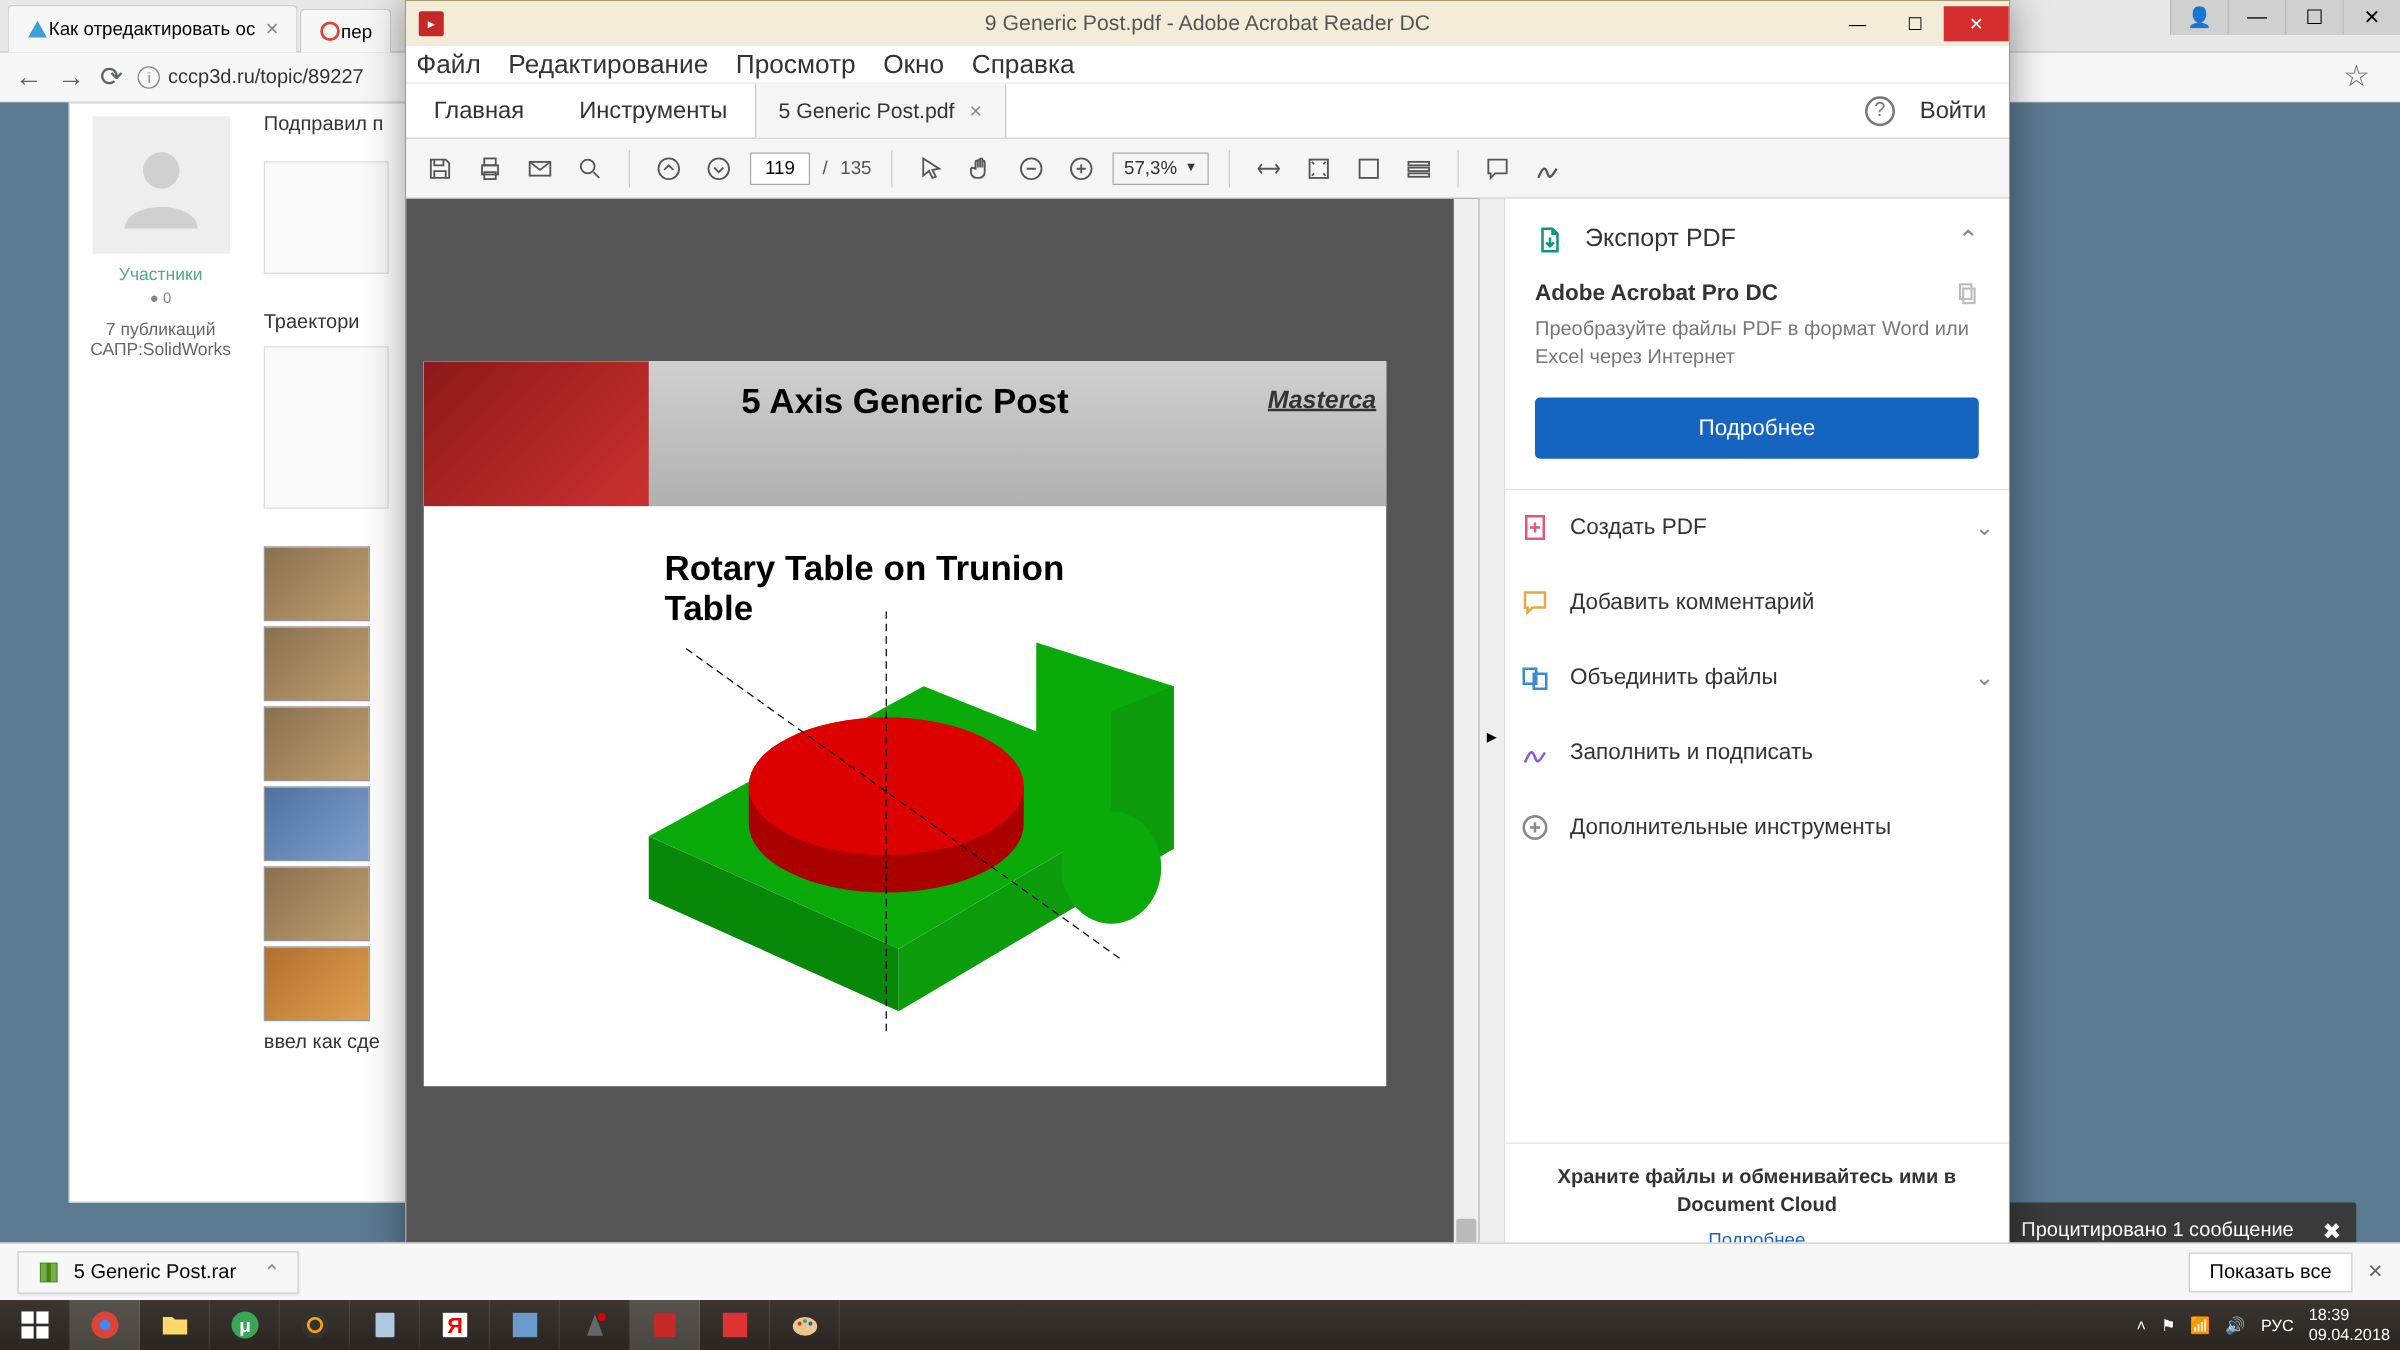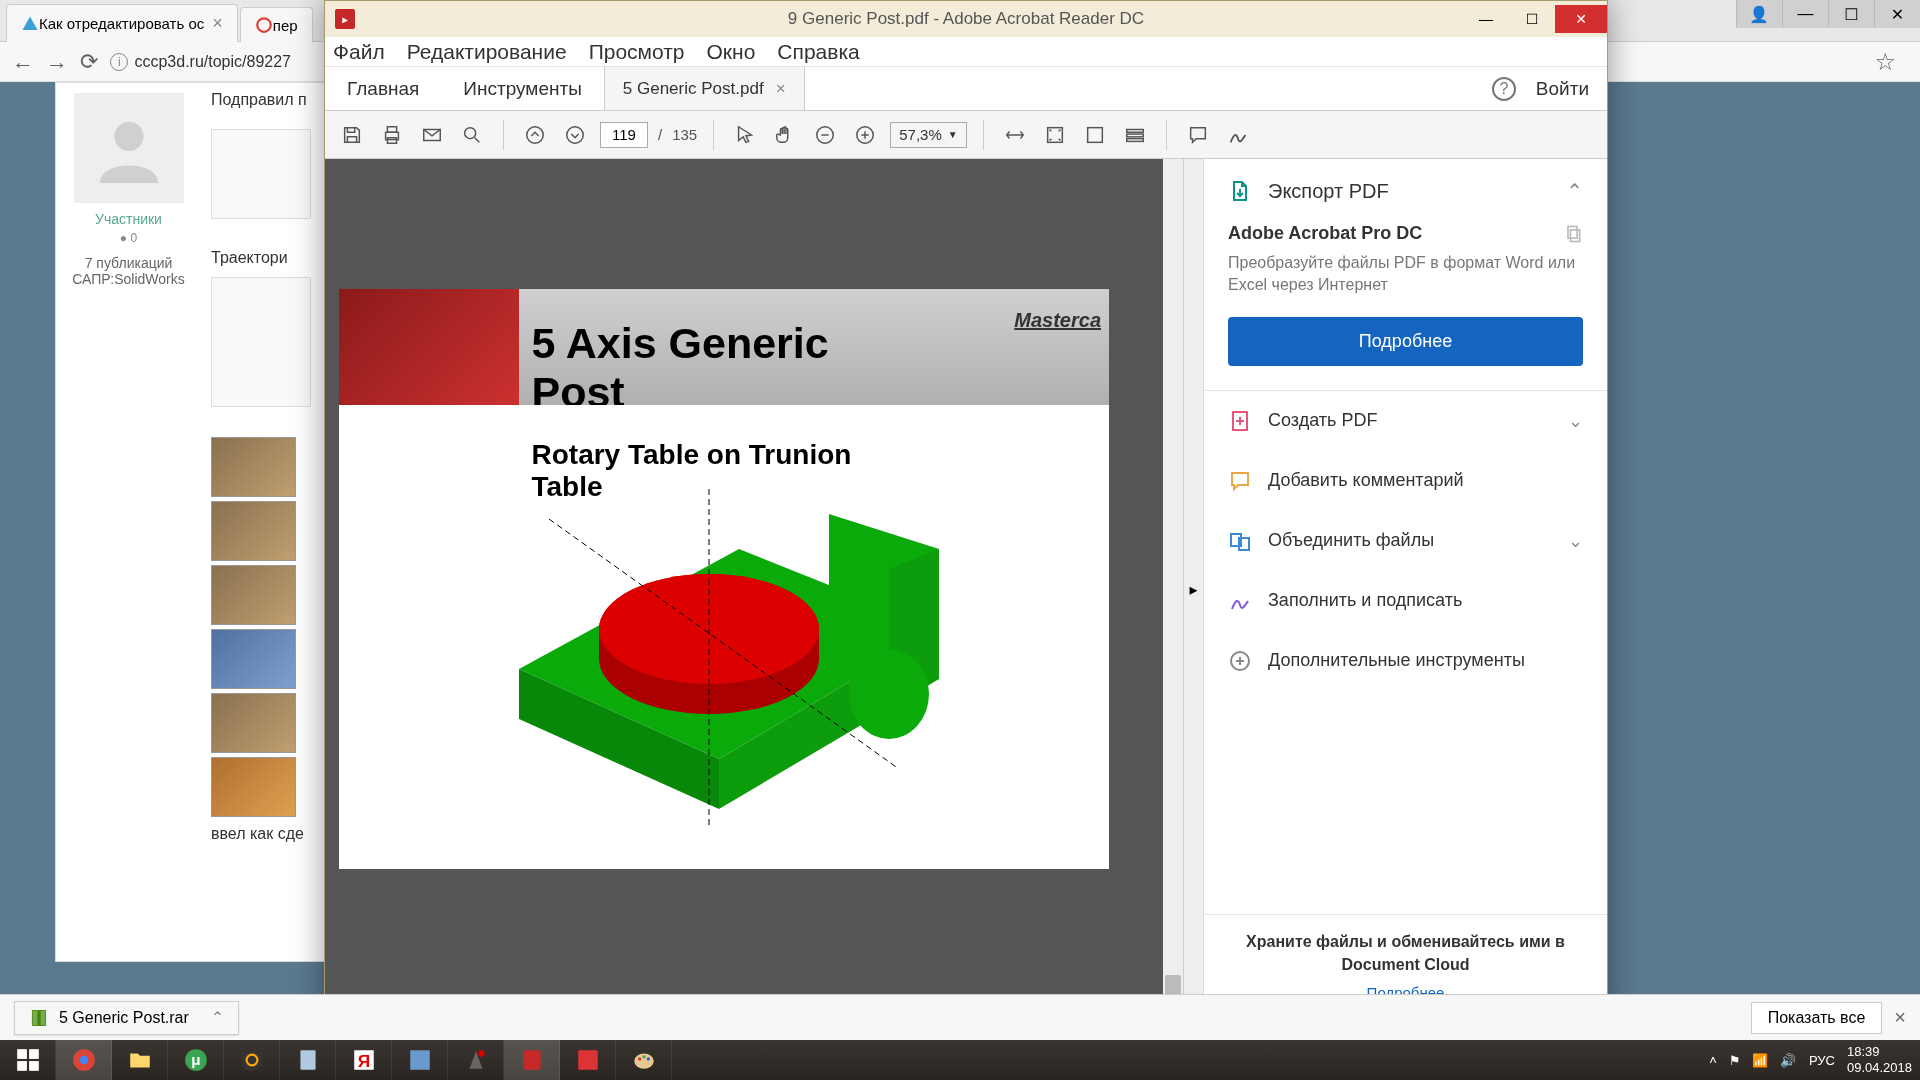--- a/index.html
+++ b/index.html
@@ -63,37 +63,37 @@
 .page-input { width: 48px; height: 26px; border: 1px solid #aaa; text-align: center; font-size: 15px; }
 .page-total { font-size: 15px; color: #555; }
 .zoom-box { border: 1px solid #aaa; height: 26px; padding: 0 8px; display: flex; align-items: center; gap: 6px; font-size: 15px; color: #333; }
 
 .ac-content { position: absolute; top: 158px; left: 0; right: 424px; bottom: 0; background: #555; overflow: hidden; }
 .ac-scroll { position: absolute; right: 0; top: 0; width: 20px; bottom: 0; background: #eee; }
 .ac-scroll-thumb { position: absolute; left: 2px; right: 2px; bottom: 20px; height: 22px; background: #bbb; border-radius: 2px; }
 .ac-page { position: absolute; left: 14px; top: 130px; width: 770px; height: 580px; background: #fff; }
 .ac-page-header { position: relative; height: 116px; background: linear-gradient(180deg,#d0d0d0 0%, #b0b0b0 100%); overflow: hidden; }
 .ac-page-header .red-part { position: absolute; left: 0; top: 0; width: 180px; height: 116px; background: linear-gradient(135deg,#8b1a1a,#cc3030); }
-.ac-page-title { position: absolute; left: 50%; top: 30px; transform: translateX(-50%); font-size: 43px; font-weight: bold; color: #000; }
+.ac-page-title { position: absolute; left: 50%; top: 16px; transform: translateX(-50%); font-size: 28px; font-weight: bold; color: #000; }
 .mc-logo { position: absolute; right: 8px; top: 20px; font-size: 20px; font-style: italic; font-weight: bold; color: #333; text-decoration: underline; }
 .page-sub { position: absolute; top: 150px; left: 50%; transform: translateX(-50%); font-size: 28px; font-weight: bold; color: #000; }
 .iso-3d { position: absolute; top: 200px; left: 120px; width: 520px; height: 340px; }
 
 .ac-expand-handle { position: absolute; top: 158px; right: 404px; width: 20px; height: 860px; display: flex; align-items: center; justify-content: center; background: #eee; border-left: 1px solid #ccc; }
 
 .ac-rightpane { position: absolute; top: 158px; right: 0; width: 404px; bottom: 0; background: #fff; border-left: 1px solid #ddd; display: flex; flex-direction: column; }
 .rp-section { border-bottom: 1px solid #e5e5e5; }
 .rp-header { display: flex; align-items: center; gap: 16px; padding: 20px 24px; font-size: 20px; color: #333; }
 .rp-header .chev { margin-left: auto; color: #888; }
 .rp-header svg { width: 24px; height: 24px; flex: none; }
 .rp-export-body { padding: 0 24px 24px; }
 .rp-pro-title { font-size: 18px; font-weight: bold; color: #333; margin-bottom: 8px; display: flex; justify-content: space-between; align-items: center; }
 .rp-desc { font-size: 16px; color: #777; line-height: 1.4; margin-bottom: 20px; }
 .rp-cta { background: #1565c0; color: #fff; border: none; width: 100%; padding: 14px; font-size: 18px; border-radius: 4px; }
-.rp-tool { display: flex; align-items: center; gap: 16px; padding: 18px 24px; font-size: 18px; color: #333; }
+.rp-tool { display: flex; align-items: center; gap: 16px; padding: 18px 12px; font-size: 18px; color: #333; }
 .rp-tool .chev { margin-left: auto; color: #888; }
 .rp-tool svg { width: 24px; height: 24px; flex: none; }
 .rp-footer { margin-top: auto; border-top: 1px solid #e5e5e5; padding: 16px; text-align: center; }
 .rp-footer-text { font-size: 16px; font-weight: bold; color: #333; line-height: 1.4; }
 .rp-footer-link { color: #1565c0; font-size: 15px; margin-top: 8px; display: block; }
 
 
 .dl-bar { position: absolute; left: 0; right: 0; bottom: 40px; height: 46px; background: #f7f7f7; border-top: 1px solid #ccc; display: flex; align-items: center; padding: 0 14px; justify-content: space-between; }
 .dl-item { display: flex; align-items: center; gap: 10px; border: 1px solid #ccc; padding: 6px 14px; box-shadow: 0 1px 2px rgba(0,0,0,0.1); font-size: 16px; }
 .dl-show-all { border: 1px solid #ccc; padding: 6px 16px; font-size: 16px; background: #fff; }
@@ -169,20 +169,24 @@
         <div class="thumb"></div>
         <div class="thumb" style="background:linear-gradient(135deg,#5070a0,#80a0d0)"></div>
         <div class="thumb"></div>
         <div class="thumb" style="background:linear-gradient(135deg,#b07030,#e0a050)"></div>
       </div>
       <div style="margin-top:8px;font-size:16px">ввел как сде</div>
     </div>
   </div>
   <div class="forum-card-below"></div>
 
+  <div class="toast">
+    <span>Процитировано 1 сообщение</span>
+    <span class="toast-close">✖</span>
+  </div>
 </div>
 
 <div class="acrobat">
   <div class="ac-titlebar">
     <div class="ac-title-left">
       <span class="ac-pdf-ic">▸</span>
     </div>
     <div class="ac-title-center">9 Generic Post.pdf - Adobe Acrobat Reader DC</div>
     <div class="ac-win-controls">
       <div class="ac-win-btn">—</div>

